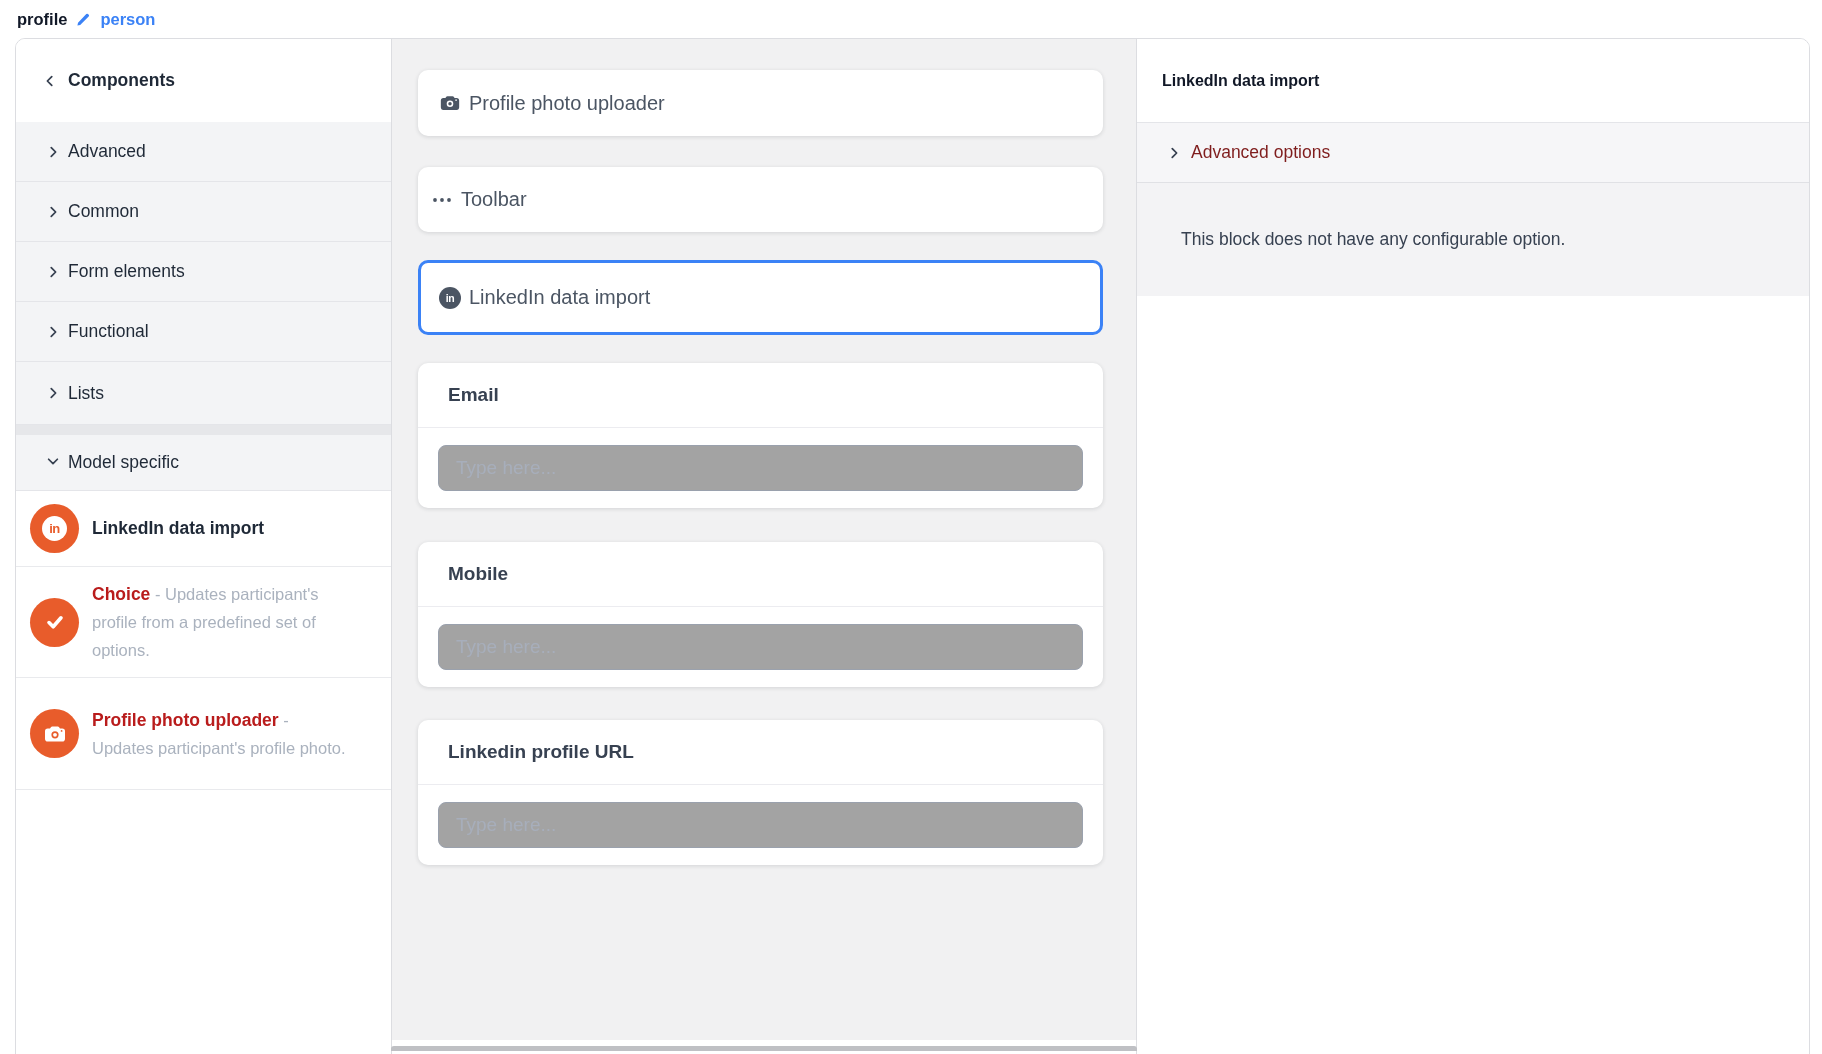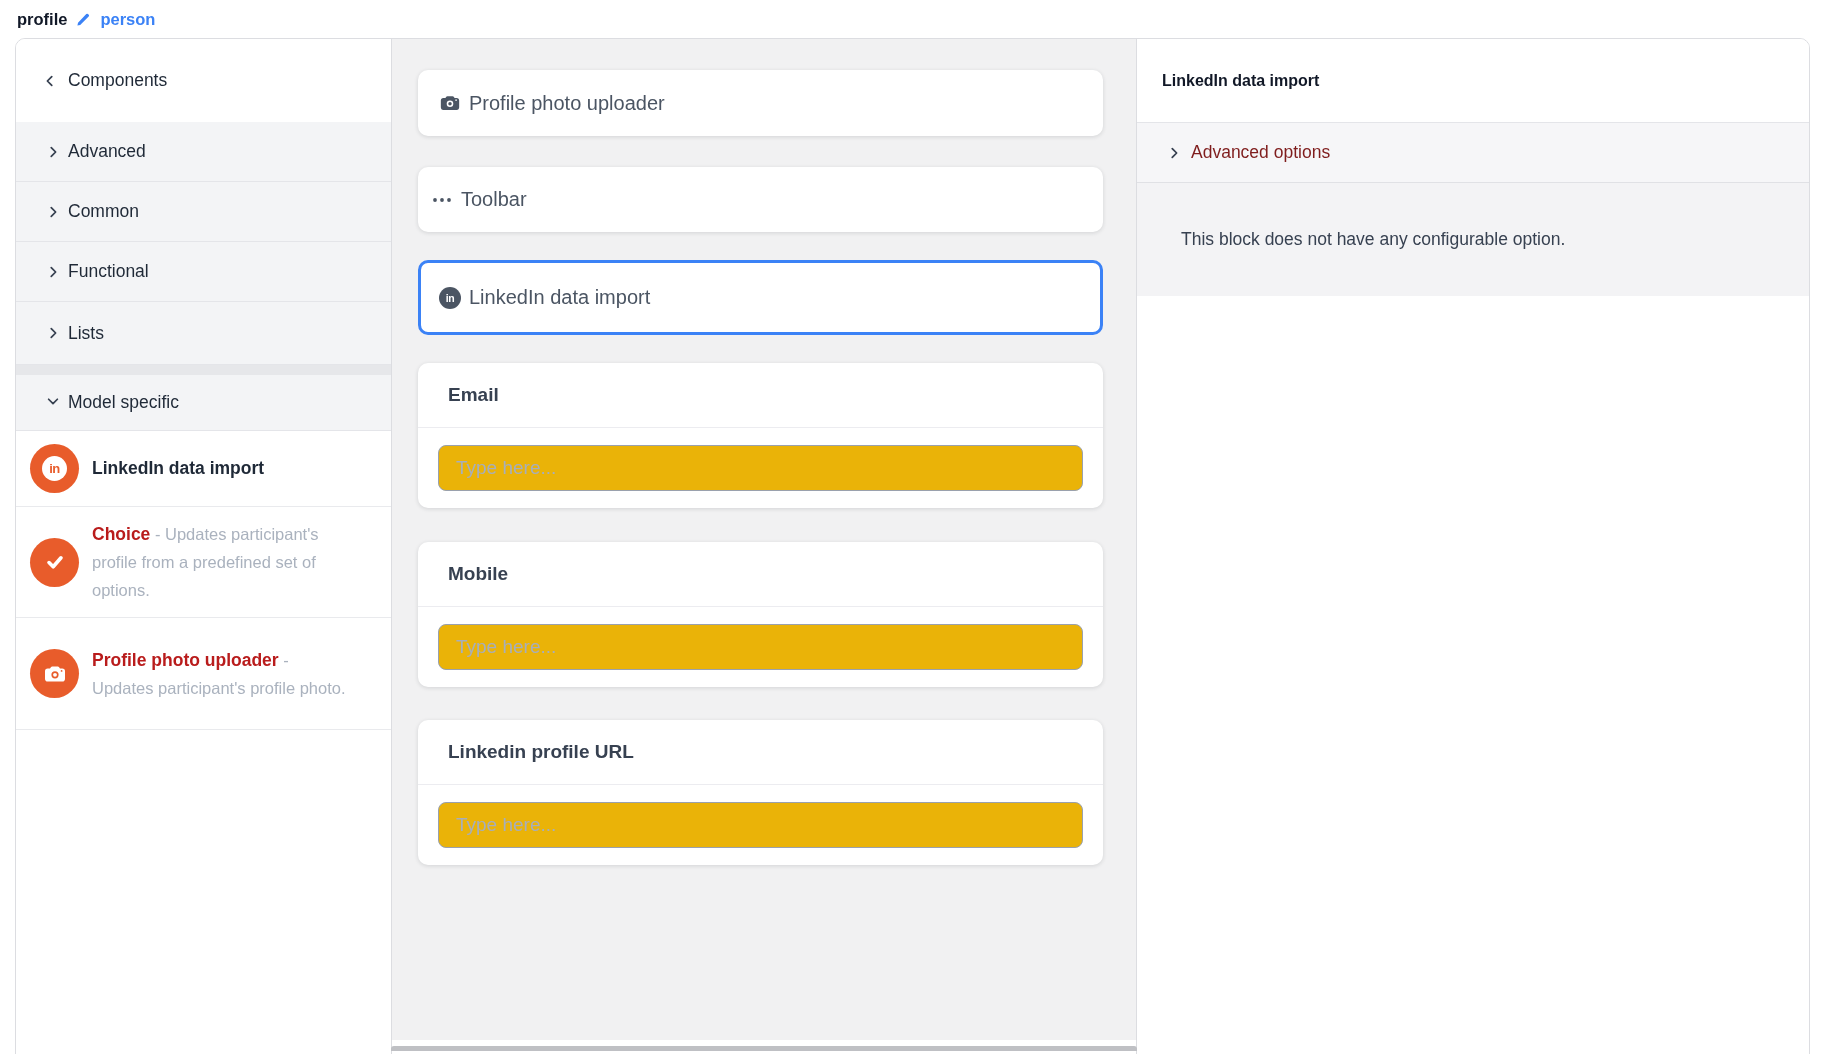--- a/index.html
+++ b/index.html
@@ -16,21 +16,21 @@
 
   
   .container { position:absolute; left:15px; top:38px; width:1795px; height:1030px;
     border:1px solid #dcdde1; border-radius:10px; background:#fff;
     display:flex; overflow:hidden; }
 
   
   .sidebar { width:376px; min-width:376px; border-right:1px solid #dcdde1; background:#fff;
     display:flex; flex-direction:column; }
   .sidebar-header { height:83px; display:flex; align-items:center; padding-left:27px; gap:11px; }
-  .sidebar-title { font-size:17.5px; font-weight:normal; color:#1f2937; }
+  .sidebar-title { font-size:17.5px; font-weight:bold; color:#1f2937; }
   .cat-row { height:60px; background:#f3f4f6; border-bottom:1px solid #e4e5e9;
     display:flex; align-items:center; padding-left:30px; gap:8px; cursor:pointer; }
   .cat-row:first-of-type { border-top:1px solid #e4e5e9; }
   .cat-row .chev { width:14px; height:14px; display:inline-flex; }
   .cat-label { font-size:17.5px; color:#1f2937; }
   .lists-row { height:63px; }
   .separator { height:10px; background:#e6e7ea; }
   .modelspec-row { height:56px; background:#f3f4f6; border-bottom:1px solid #e4e5e9;
     display:flex; align-items:center; padding-left:30px; gap:8px; cursor:pointer; }
 
@@ -64,21 +64,21 @@
     color:#fff; font-size:10.5px; font-weight:bold; letter-spacing:-0.4px;
     display:flex; align-items:center; justify-content:center; }
 
   .field-card { height:145px; cursor:pointer; }
   .fc-email { top:324px; } .fc-mobile { top:503px; } .fc-url { top:681px; }
   .field-label-row { height:65px; display:flex; align-items:center; padding-left:30px;
     border-bottom:1px solid #ececf0; }
   .field-label { font-size:19px; font-weight:bold; color:#374151; }
   .field-input-row { padding:17px 20px 0 20px; }
   .field-input { width:100%; height:46px; border:1.5px solid #9aa1ad; border-radius:8px;
-    background:#eab308; font-family:"Liberation Sans", sans-serif; font-size:19px;
+    background:#a3a3a3; font-family:"Liberation Sans", sans-serif; font-size:19px;
     color:#374151; padding-left:17px; outline:none; }
   .field-input::placeholder { color:#a7aebb; }
 
   .next-page-bar { position:absolute; left:-1px; right:-1px; top:1007px; height:5px;
     background:#bfc0c4; border-radius:3px 3px 0 0; }
 
   
   .inspector { flex:1; border-left:1px solid #dcdde1; background:#fff;
     display:flex; flex-direction:column; }
   .inspector-header { height:84px; display:flex; align-items:center; padding-left:25px;
@@ -133,20 +133,28 @@
             </svg>
           </span>
         <span class="cat-label">Common</span>
       </div>
       <div class="cat-row">
         <span class="chev">
             <svg viewBox="0 0 16 16" width="14" height="14">
               <path d="M6 3l5 5-5 5" fill="none" stroke="#374151" stroke-width="2" stroke-linecap="round" stroke-linejoin="round"></path>
             </svg>
           </span>
+        <span class="cat-label">Form elements</span>
+      </div>
+      <div class="cat-row">
+        <span class="chev">
+            <svg viewBox="0 0 16 16" width="14" height="14">
+              <path d="M6 3l5 5-5 5" fill="none" stroke="#374151" stroke-width="2" stroke-linecap="round" stroke-linejoin="round"></path>
+            </svg>
+          </span>
         <span class="cat-label">Functional</span>
       </div>
       <div class="cat-row lists-row">
         <span class="chev">
             <svg viewBox="0 0 16 16" width="14" height="14">
               <path d="M6 3l5 5-5 5" fill="none" stroke="#374151" stroke-width="2" stroke-linecap="round" stroke-linejoin="round"></path>
             </svg>
           </span>
         <span class="cat-label">Lists</span>
       </div>

